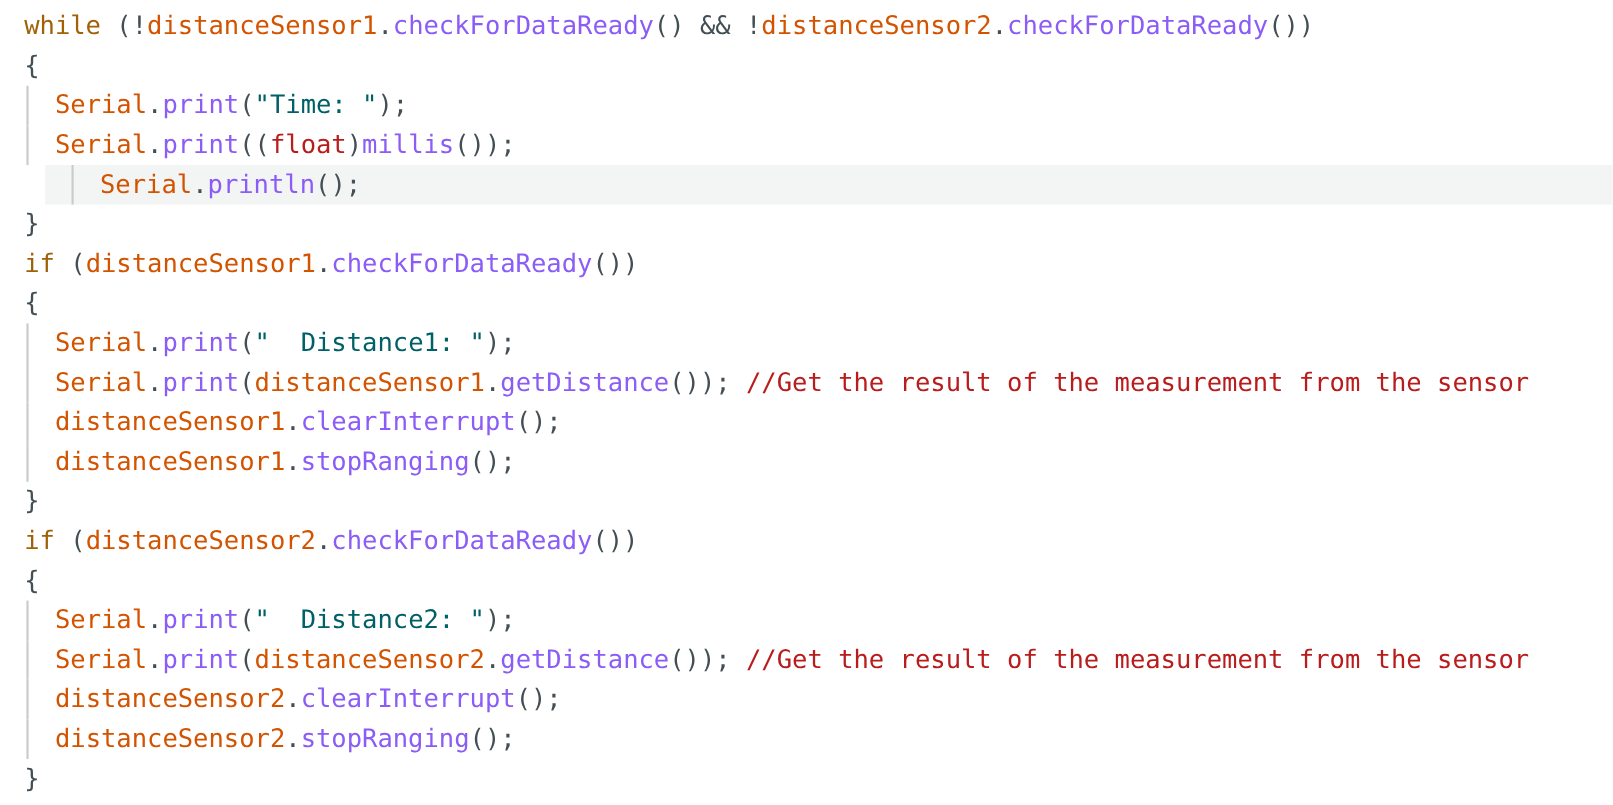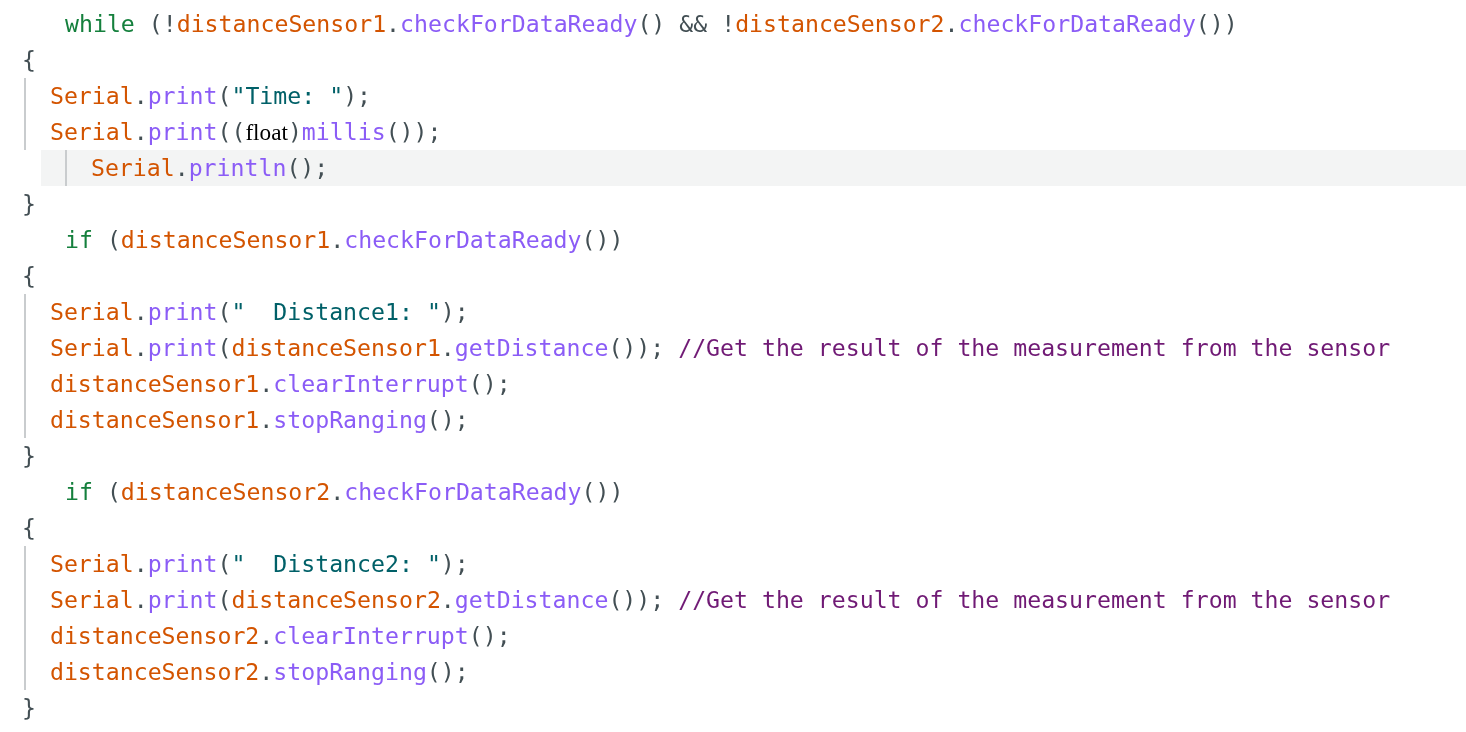--- a/index.html
+++ b/index.html
@@ -63,26 +63,26 @@
     position: absolute;
     left: 24px;
     top: 0;
     bottom: 0;
     width: 2px;
     background: #c9ccce;
   }
 
   
   .tok-plain   { color: #434f54; }
-  .tok-kw      { color: #15803d; margin-left: 43px; }
+  .tok-kw      { color: #a16207; }
   .tok-ident   { color: #d35400; text-align: right; }
   .tok-func    { color: #8b5cf6; }
   .tok-str     { color: #006068; }
-  .tok-type    { color: #000000; font-family: Liberation Serif, serif; }
-  .tok-comment { color: #701a75; }
+  .tok-type    { color: #b91c1c; }
+  .tok-comment { color: #b91c1c; }
   .tok-punc    { color: #434f54; }
 </style>
 </head>
 <body>
 
 <div id="code-view">
   <div class="clipped-line"></div>
   <div class="code-lines" id="code-lines"><div class="code-line"><span class="tok-kw">while</span><span class="tok-plain"> (</span><span class="tok-punc">!</span><span class="tok-ident">distanceSensor1</span><span class="tok-punc">.</span><span class="tok-func">checkForDataReady</span><span class="tok-plain">() &amp;&amp; </span><span class="tok-punc">!</span><span class="tok-ident">distanceSensor2</span><span class="tok-punc">.</span><span class="tok-func">checkForDataReady</span><span class="tok-plain">())</span></div><div class="code-line"><span class="tok-plain">{</span></div><div class="code-line guide"><span class="tok-plain">  </span><span class="tok-ident">Serial</span><span class="tok-punc">.</span><span class="tok-func">print</span><span class="tok-plain">(</span><span class="tok-str">"Time: "</span><span class="tok-plain">);</span></div><div class="code-line guide"><span class="tok-plain">  </span><span class="tok-ident">Serial</span><span class="tok-punc">.</span><span class="tok-func">print</span><span class="tok-plain">((</span><span class="tok-type">float</span><span class="tok-plain">)</span><span class="tok-func">millis</span><span class="tok-plain">());</span></div><div class="code-line highlight guide"><span class="tok-plain">  </span><span class="tok-ident">Serial</span><span class="tok-punc">.</span><span class="tok-func">println</span><span class="tok-plain">();</span></div><div class="code-line"><span class="tok-plain">}</span></div><div class="code-line"><span class="tok-kw">if</span><span class="tok-plain"> (</span><span class="tok-ident">distanceSensor1</span><span class="tok-punc">.</span><span class="tok-func">checkForDataReady</span><span class="tok-plain">())</span></div><div class="code-line"><span class="tok-plain">{</span></div><div class="code-line guide"><span class="tok-plain">  </span><span class="tok-ident">Serial</span><span class="tok-punc">.</span><span class="tok-func">print</span><span class="tok-plain">(</span><span class="tok-str">"  Distance1: "</span><span class="tok-plain">);</span></div><div class="code-line guide"><span class="tok-plain">  </span><span class="tok-ident">Serial</span><span class="tok-punc">.</span><span class="tok-func">print</span><span class="tok-plain">(</span><span class="tok-ident">distanceSensor1</span><span class="tok-punc">.</span><span class="tok-func">getDistance</span><span class="tok-plain">()); </span><span class="tok-comment">//Get the result of the measurement from the sensor</span></div><div class="code-line guide"><span class="tok-plain">  </span><span class="tok-ident">distanceSensor1</span><span class="tok-punc">.</span><span class="tok-func">clearInterrupt</span><span class="tok-plain">();</span></div><div class="code-line guide"><span class="tok-plain">  </span><span class="tok-ident">distanceSensor1</span><span class="tok-punc">.</span><span class="tok-func">stopRanging</span><span class="tok-plain">();</span></div><div class="code-line"><span class="tok-plain">}</span></div><div class="code-line"><span class="tok-kw">if</span><span class="tok-plain"> (</span><span class="tok-ident">distanceSensor2</span><span class="tok-punc">.</span><span class="tok-func">checkForDataReady</span><span class="tok-plain">())</span></div><div class="code-line"><span class="tok-plain">{</span></div><div class="code-line guide"><span class="tok-plain">  </span><span class="tok-ident">Serial</span><span class="tok-punc">.</span><span class="tok-func">print</span><span class="tok-plain">(</span><span class="tok-str">"  Distance2: "</span><span class="tok-plain">);</span></div><div class="code-line guide"><span class="tok-plain">  </span><span class="tok-ident">Serial</span><span class="tok-punc">.</span><span class="tok-func">print</span><span class="tok-plain">(</span><span class="tok-ident">distanceSensor2</span><span class="tok-punc">.</span><span class="tok-func">getDistance</span><span class="tok-plain">()); </span><span class="tok-comment">//Get the result of the measurement from the sensor</span></div><div class="code-line guide"><span class="tok-plain">  </span><span class="tok-ident">distanceSensor2</span><span class="tok-punc">.</span><span class="tok-func">clearInterrupt</span><span class="tok-plain">();</span></div><div class="code-line guide"><span class="tok-plain">  </span><span class="tok-ident">distanceSensor2</span><span class="tok-punc">.</span><span class="tok-func">stopRanging</span><span class="tok-plain">();</span></div><div class="code-line"><span class="tok-plain">}</span></div></div>
 </div>
 

